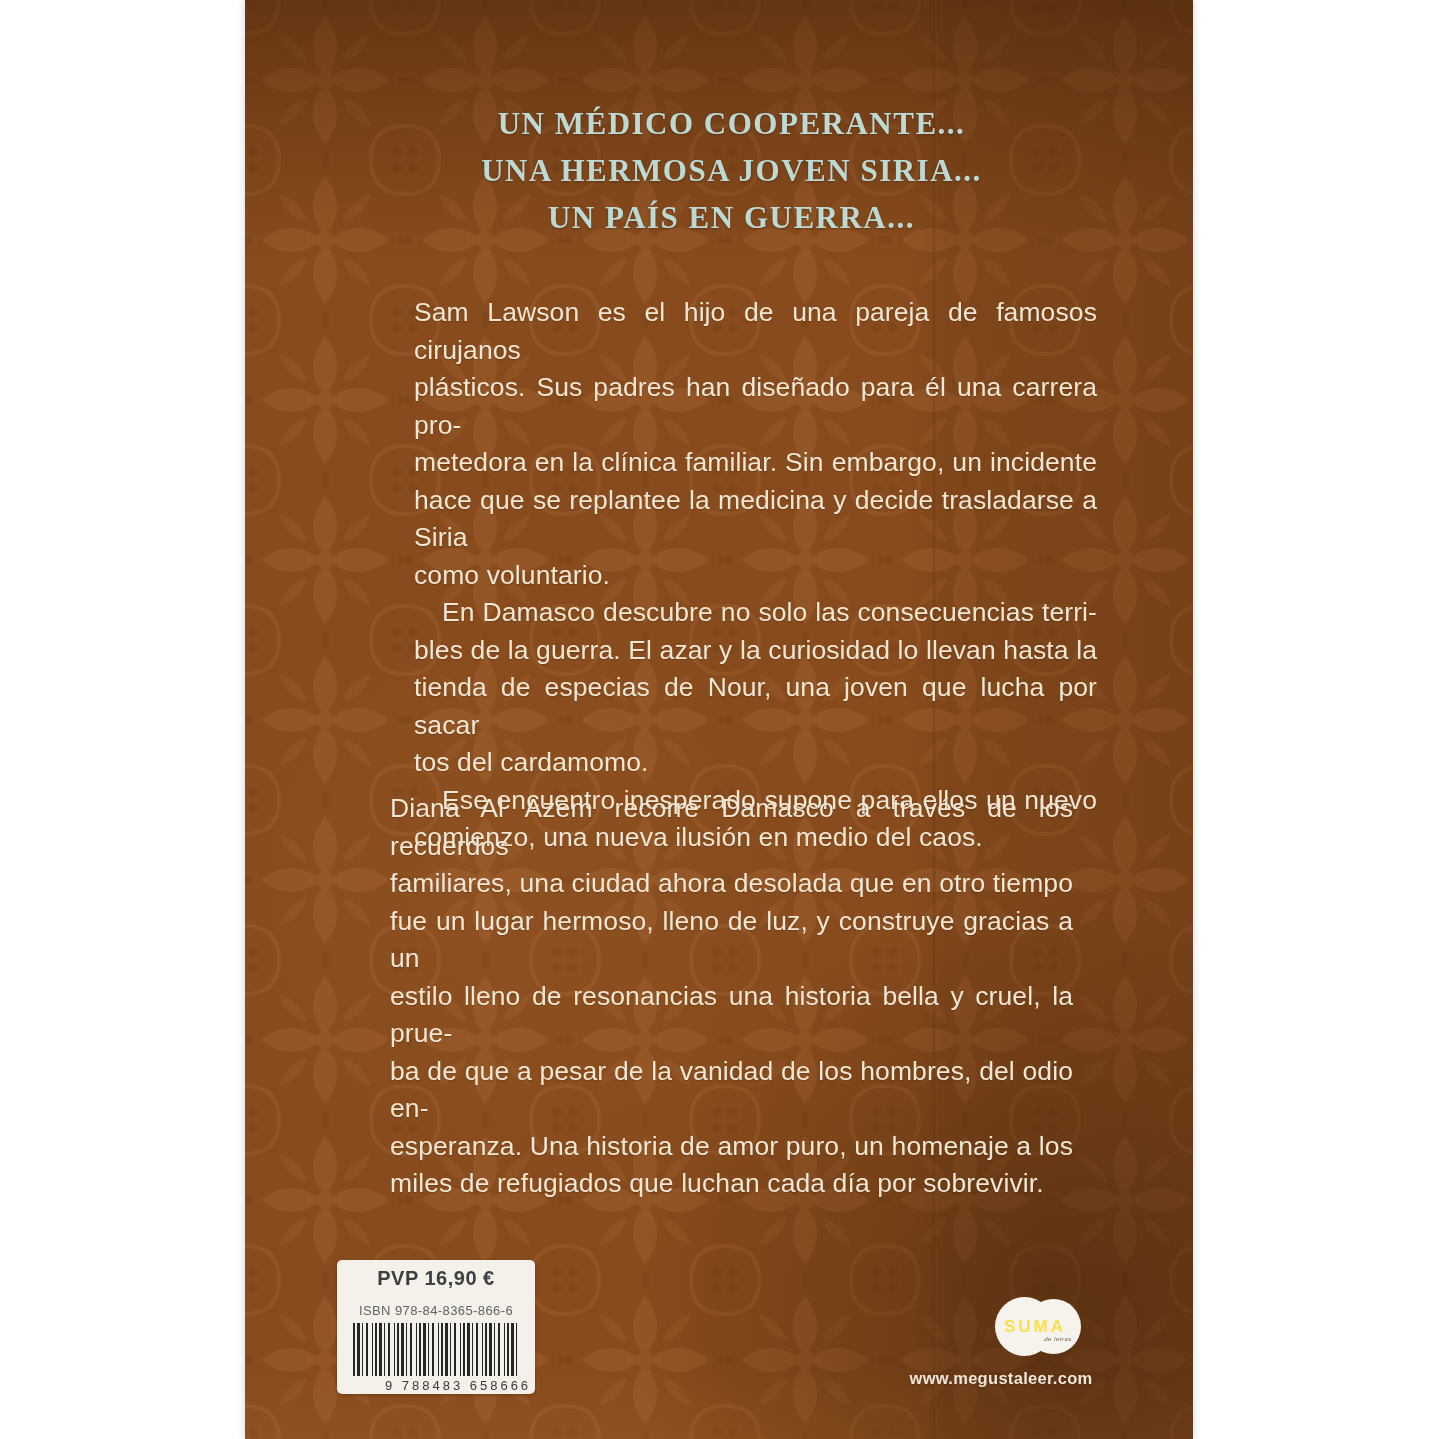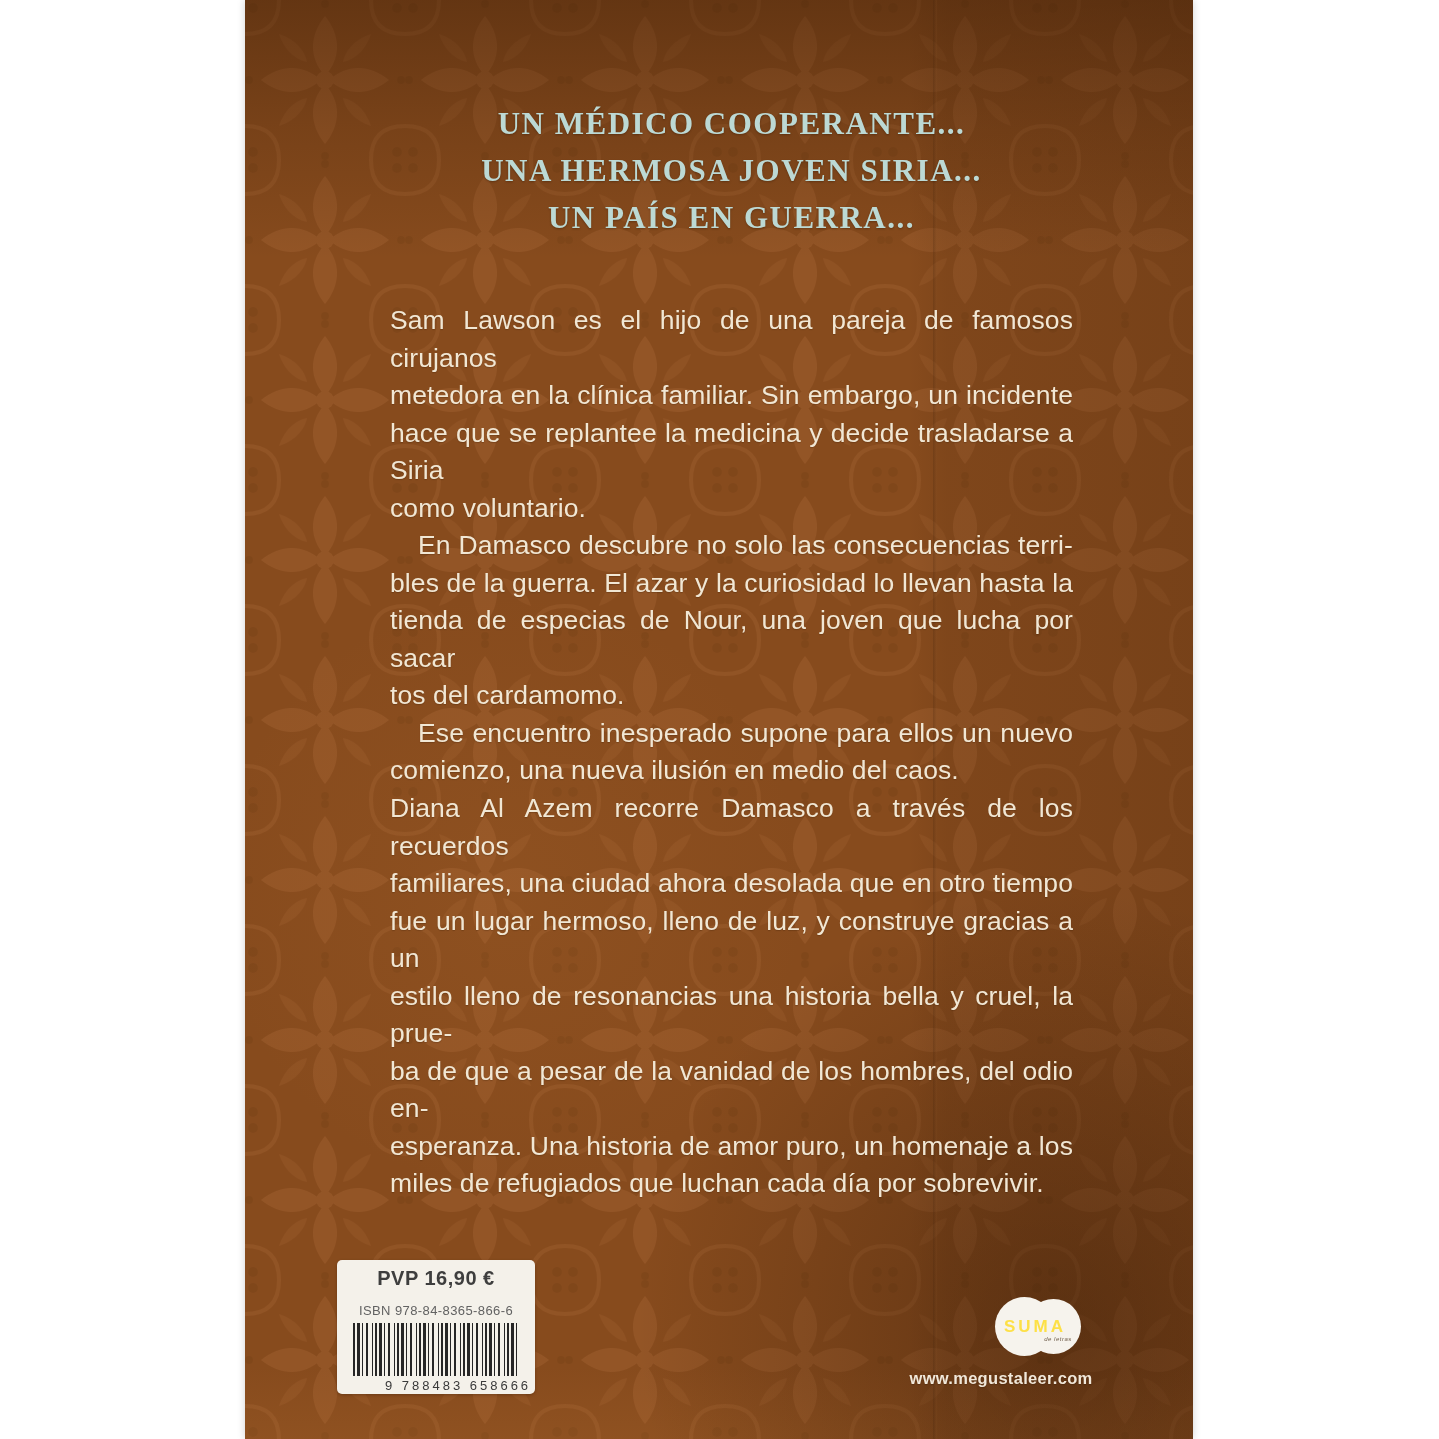--- a/index.html
+++ b/index.html
@@ -30,21 +30,21 @@
     font-family:"Liberation Serif","DejaVu Serif",serif;
     font-weight:700;font-size:31px;line-height:47px;letter-spacing:1.5px;
     text-align:center;color:#bcd9d4;
     text-shadow:0 1px 2px rgba(40,18,0,.35);
   }
   .textcol{
     position:absolute;left:145px;width:683px;color:#f1e7d4;
     font-size:26.5px;line-height:37.5px;letter-spacing:.1px;
     text-shadow:0 1px 1px rgba(50,24,4,.25);
   }
-  .synopsis{top:302px;}
+  .synopsis{top:294px;margin-left:24px;}
   .authornote{top:790px;}
   .jline{text-align:justify;text-align-last:justify;text-justify:inter-word;}
   .lline{text-align:left;}
   .indent{padding-left:28px;}
   .barcode-box{
     position:absolute;left:92px;top:1260px;width:198px;height:134px;
     background:#f4f1ea;border-radius:5px;
     display:flex;flex-direction:column;align-items:center;
     box-sizing:border-box;padding-top:7px;
     box-shadow:0 1px 3px rgba(40,18,0,.3);
@@ -125,20 +125,21 @@
     <div class="crease"></div>
 
     <div class="headline">
       <div>UN MÉDICO COOPERANTE...</div>
       <div>UNA HERMOSA JOVEN SIRIA...</div>
       <div>UN PAÍS EN GUERRA...</div>
     </div>
 
     <div class="textcol synopsis">
       <div class="jline">Sam Lawson es el hijo de una pareja de famosos cirujanos</div>
+      <div class="jline">plásticos. Sus padres han diseñado para él una carrera pro-</div>
       <div class="jline">metedora en la clínica familiar. Sin embargo, un incidente</div>
       <div class="jline">hace que se replantee la medicina y decide trasladarse a Siria</div>
       <div class="lline">como voluntario.</div>
 
       <div class="jline indent">En Damasco descubre no solo las consecuencias terri-</div>
       <div class="jline">bles de la guerra. El azar y la curiosidad lo llevan hasta la</div>
       <div class="jline">tienda de especias de Nour, una joven que lucha por sacar</div>
       <div class="lline">tos del cardamomo.</div>
 
       <div class="jline indent">Ese encuentro inesperado supone para ellos un nuevo</div>

